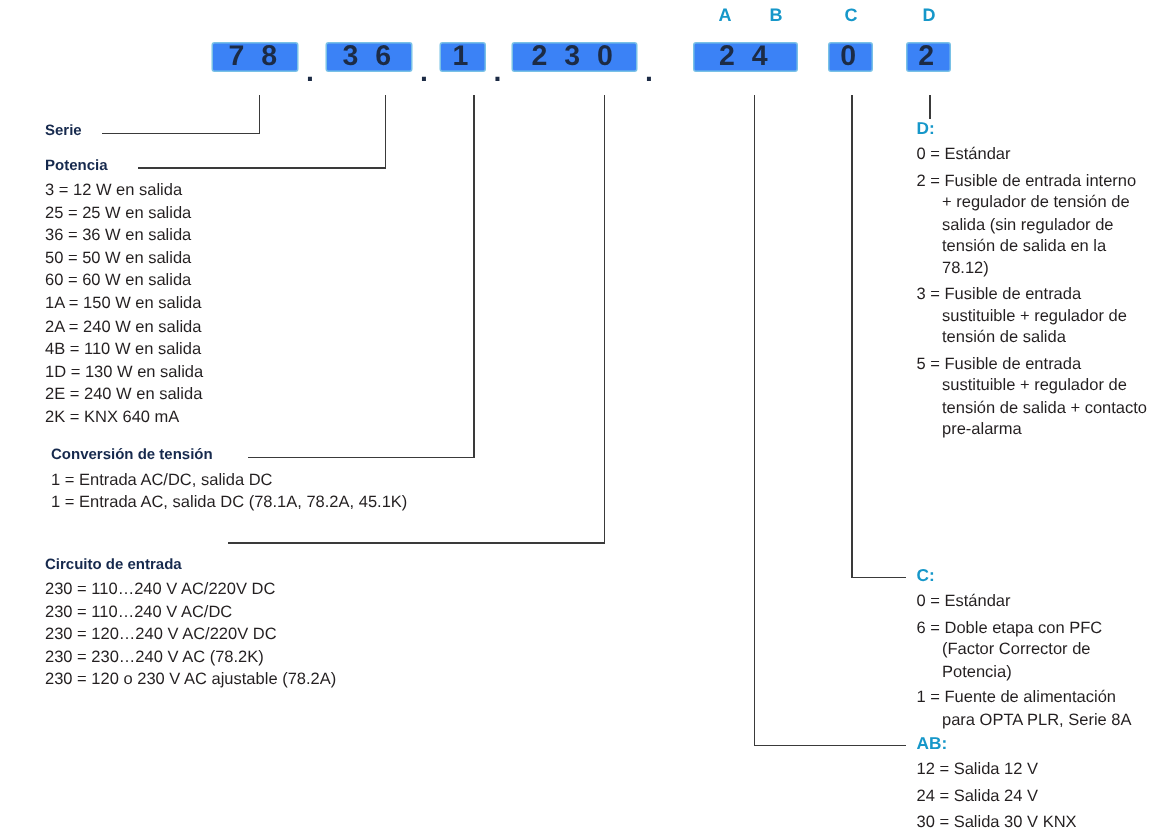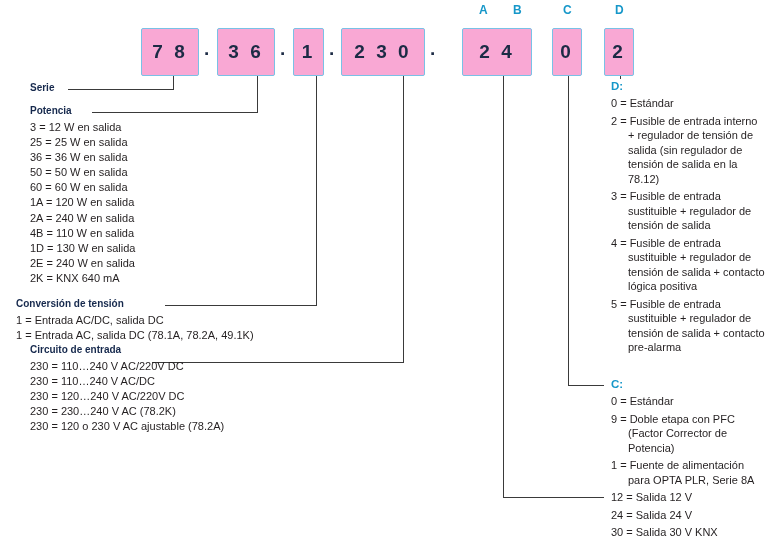--- a/index.html
+++ b/index.html
@@ -4,22 +4,22 @@
 <style>
   * { margin:0; padding:0; box-sizing:border-box; }
   html,body { background:#ffffff; }
   body { font-family:"Liberation Sans", sans-serif; }
   .canvas {
     position:relative; width:770px; height:553px; background:#ffffff;
     overflow:hidden; color:#231f20; font-size:11px;
   }
   svg.lines { position:absolute; left:0; top:0; pointer-events:none; }
   .code-box {
-    position:absolute; top:28px; height:48px;
-    background:#f9a8d4; border:1px solid #79c1e6; border-radius:2px;
+    position:absolute; top:28px; height:20px;
+    background:#3b82f6; border:1px solid #79c1e6; border-radius:2px;
     display:flex; align-items:center; justify-content:center;
     font-weight:bold; font-size:19px; color:#1c2b45; letter-spacing:3px;text-align:center;
   }
   .dot {
     position:absolute; top:38px; font-weight:bold; font-size:19px; color:#1c2b45;
   }
   .letter {
     position:absolute; top:3px; color:#1697c9; font-weight:bold; font-size:12px;
     white-space:nowrap;
   }
@@ -70,58 +70,58 @@
     <div class="section-title">Serie</div>
   </div>
 
   <div class="left-section" style="left:30px;top:105px">
     <div class="section-title">Potencia</div>
     <div class="item">3 = 12 W en salida</div>
     <div class="item">25 = 25 W en salida</div>
     <div class="item">36 = 36 W en salida</div>
     <div class="item">50 = 50 W en salida</div>
     <div class="item">60 = 60 W en salida</div>
-    <div class="item">1A = 120 W en salida</div>
+    <div class="item">1A = 150 W en salida</div>
     <div class="item">2A = 240 W en salida</div>
     <div class="item">4B = 110 W en salida</div>
     <div class="item">1D = 130 W en salida</div>
     <div class="item">2E = 240 W en salida</div>
     <div class="item">2K = KNX 640 mA</div>
   </div>
 
-  <div class="left-section" style="left:16px;top:298px">
+  <div class="left-section" style="left:34px;top:298px">
     <div class="section-title">Conversión de tensión</div>
     <div class="item">1 = Entrada AC/DC, salida DC</div>
-    <div class="item">1 = Entrada AC, salida DC (78.1A, 78.2A, 49.1K)</div>
+    <div class="item">1 = Entrada AC, salida DC (78.1A, 78.2A, 45.1K)</div>
   </div>
 
-  <div class="left-section" style="left:30px;top:344px">
+  <div class="left-section" style="left:30px;top:371px">
     <div class="section-title">Circuito de entrada</div>
     <div class="item">230 = 110…240 V AC/220V DC</div>
     <div class="item">230 = 110…240 V AC/DC</div>
     <div class="item">230 = 120…240 V AC/220V DC</div>
     <div class="item">230 = 230…240 V AC (78.2K)</div>
     <div class="item">230 = 120 o 230 V AC ajustable (78.2A)</div>
   </div>
 
   <div class="right-section" style="top:80px">
     <div class="right-title">D:</div>
     <div class="right-item">0 = Estándar</div>
     <div class="right-item">2 = Fusible de entrada interno + regulador de tensión de salida (sin regulador de tensión de salida en la 78.12)</div>
     <div class="right-item">3 = Fusible de entrada sustituible + regulador de tensión de salida</div>
-    <div class="right-item">4 = Fusible de entrada sustituible + regulador de tensión de salida + contacto lógica positiva</div>
     <div class="right-item">5 = Fusible de entrada sustituible + regulador de tensión de salida + contacto pre-alarma</div>
   </div>
 
   <div class="right-section" style="top:378px">
     <div class="right-title">C:</div>
     <div class="right-item">0 = Estándar</div>
-    <div class="right-item">9 = Doble etapa con PFC (Factor Corrector de Potencia)</div>
+    <div class="right-item">6 = Doble etapa con PFC (Factor Corrector de Potencia)</div>
     <div class="right-item">1 = Fuente de alimentación para OPTA PLR, Serie 8A</div>
   </div>
 
   <div class="right-section" style="top:490px">
+    <div class="right-title">AB:</div>
     <div class="right-item wide">12 = Salida 12 V</div>
     <div class="right-item wide">24 = Salida 24 V</div>
     <div class="right-item wide">30 = Salida 30 V KNX</div>
   </div>
 
 </div>
 
 </body></html>

